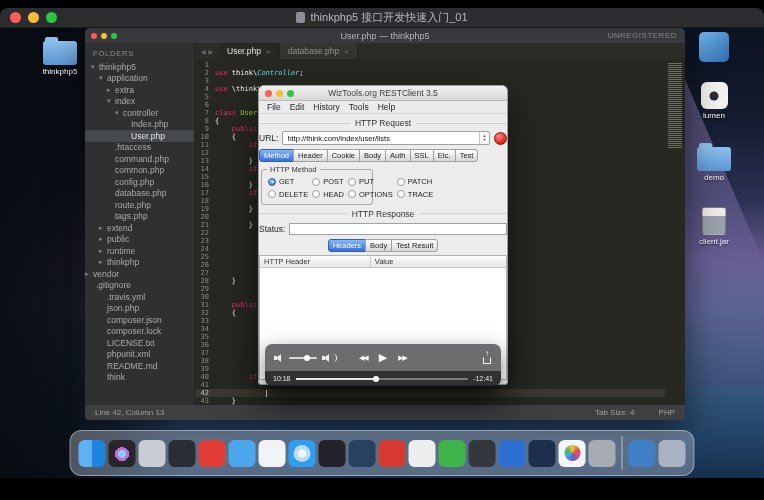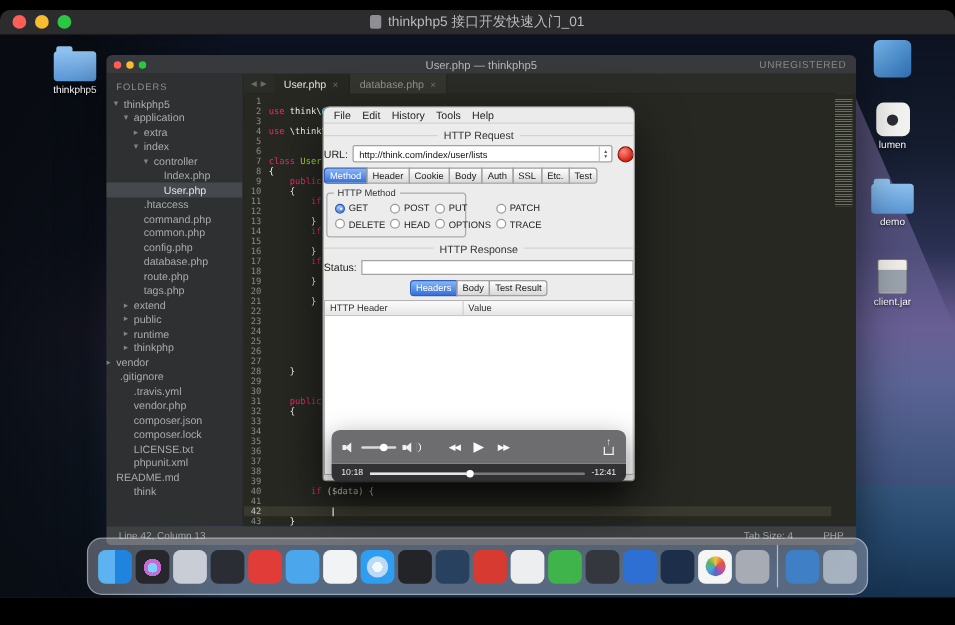--- a/index.html
+++ b/index.html
@@ -30,21 +30,21 @@
 #right-icons .desk-icon{left:0}
 .folder-ic{width:34px;height:24px;background:linear-gradient(#8ec1ee,#5b97d6);border-radius:3px;position:relative;margin-top:5px}
 .folder-ic::before{content:"";position:absolute;left:2px;top:-4px;width:13px;height:5px;background:#8ec1ee;border-radius:2px 2px 0 0}
 .cube-ic{width:30px;height:30px;background:linear-gradient(135deg,#74b4e8,#2d6cb0);border-radius:5px}
 .lumen-ic{width:27px;height:27px;background:#f2f2f0;border-radius:6px;position:relative}
 .lumen-ic::after{content:"";position:absolute;left:50%;top:50%;transform:translate(-50%,-50%);width:9px;height:9px;border-radius:50%;background:#2c2c34}
 .jar-ic{width:24px;height:28px;border-radius:3px;background:linear-gradient(180deg,#f0ede8 0 30%,#9aa2ad 30% 100%);border:1px solid rgba(0,0,0,.25)}
 .desk-lb{font-size:8px;color:#fff;text-shadow:0 1px 2px rgba(0,0,0,.85);white-space:nowrap}
 
 
-.st-win{position:absolute;left:85px;top:16px;width:600px;height:392px;display:flex;flex-direction:column;border-radius:5px 5px 4px 4px;overflow:hidden;box-shadow:0 14px 36px rgba(0,0,0,.55)}
+.st-win{position:absolute;left:85px;top:0;width:600px;height:392px;display:flex;flex-direction:column;border-radius:5px 5px 4px 4px;overflow:hidden;box-shadow:0 14px 36px rgba(0,0,0,.55)}
 .st-title{height:15px;background:#37393c;display:flex;align-items:center;padding:0 6px;position:relative;flex:0 0 auto}
 .st-title-text{position:absolute;left:0;right:0;text-align:center;font-size:9px;color:#b4b6b8;pointer-events:none}
 .st-unreg{position:absolute;right:8px;font-size:8px;color:#86888a;letter-spacing:.5px}
 .st-main{flex:1;display:flex;min-height:0}
 .st-side{width:110px;background:#2e3032;border-right:1px solid #242628;overflow:hidden;flex:0 0 auto}
 .sb-head{font-size:7.5px;color:#8d9092;letter-spacing:.8px;padding:6px 8px 3px}
 .sb-item{display:flex;align-items:center;height:11.5px;font-size:8.5px;color:#a9abad;white-space:nowrap;overflow:hidden}
 .sb-item.sel{background:#45494d;color:#e4e6e8}
 .sb-ic{width:8px;color:#808284;font-size:7px;flex:0 0 auto;text-align:left}
 .st-editor-col{flex:1;display:flex;flex-direction:column;min-width:0}
@@ -268,39 +268,39 @@
               <div class="sb-item" style="padding-left: 3px;">
                 <span class="sb-ic"></span>
                 <span class="sb-lb">.gitignore</span>
               </div>
               <div class="sb-item" style="padding-left: 14px;">
                 <span class="sb-ic"></span>
                 <span class="sb-lb">.travis.yml</span>
               </div>
               <div class="sb-item" style="padding-left: 14px;">
                 <span class="sb-ic"></span>
-                <span class="sb-lb">vendor.php</span>
+                <span class="sb-lb">json.php</span>
               </div>
               <div class="sb-item" style="padding-left: 14px;">
                 <span class="sb-ic"></span>
                 <span class="sb-lb">composer.json</span>
               </div>
               <div class="sb-item" style="padding-left: 14px;">
                 <span class="sb-ic"></span>
                 <span class="sb-lb">composer.lock</span>
               </div>
               <div class="sb-item" style="padding-left: 14px;">
                 <span class="sb-ic"></span>
                 <span class="sb-lb">LICENSE.txt</span>
               </div>
               <div class="sb-item" style="padding-left: 14px;">
                 <span class="sb-ic"></span>
                 <span class="sb-lb">phpunit.xml</span>
               </div>
-              <div class="sb-item" style="">
+              <div class="sb-item" style="padding-left: 14px;">
                 <span class="sb-ic"></span>
                 <span class="sb-lb">README.md</span>
               </div>
               <div class="sb-item" style="padding-left: 14px;">
                 <span class="sb-ic"></span>
                 <span class="sb-lb">think</span>
               </div>
             </div>
         </div>
         <div class="st-editor-col">
@@ -504,20 +504,26 @@
       <div class="st-status">
         <span>Line 42, Column 13</span>
         <span class="right">
           <span>Tab Size: 4</span>
           <span>PHP</span>
         </span>
       </div>
     </div>
 
     <div class="rc-win">
+      <div class="rc-title">
+        <span class="tl md tl-r"></span>
+        <span class="tl md tl-y"></span>
+        <span class="tl md tl-g"></span>
+        <span class="rc-title-text">WizTools.org RESTClient 3.5</span>
+      </div>
       <div class="rc-menus" id="rc-menus">
           <span class="rc-menu">File</span>
           <span class="rc-menu">Edit</span>
           <span class="rc-menu">History</span>
           <span class="rc-menu">Tools</span>
           <span class="rc-menu">Help</span>
         </div>
       <div class="rc-body">
         <div class="rc-sec">HTTP Request</div>
         <div class="url-row">

